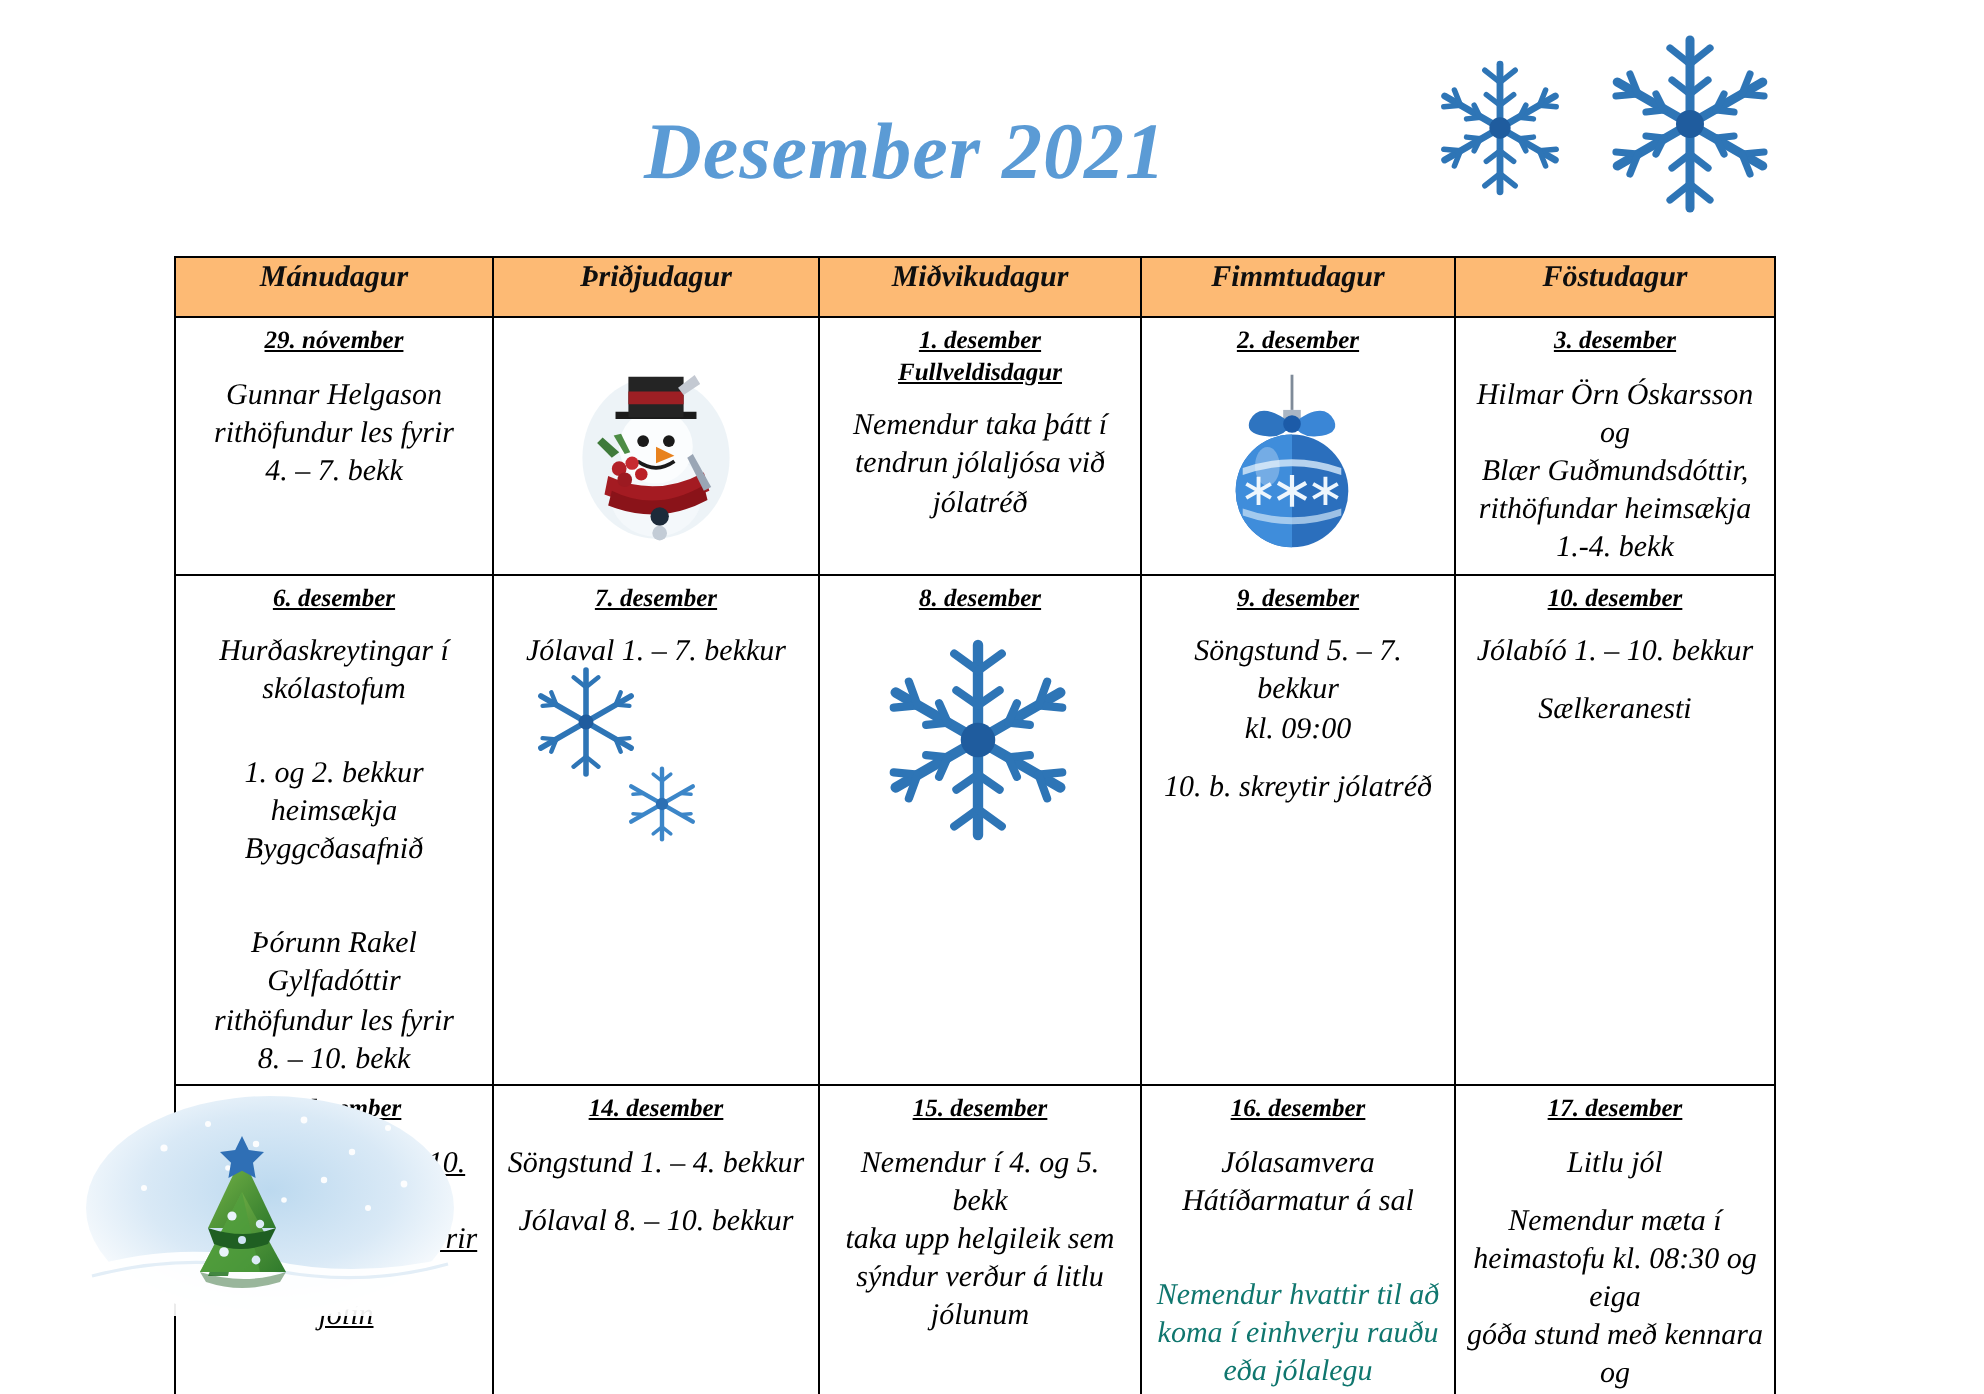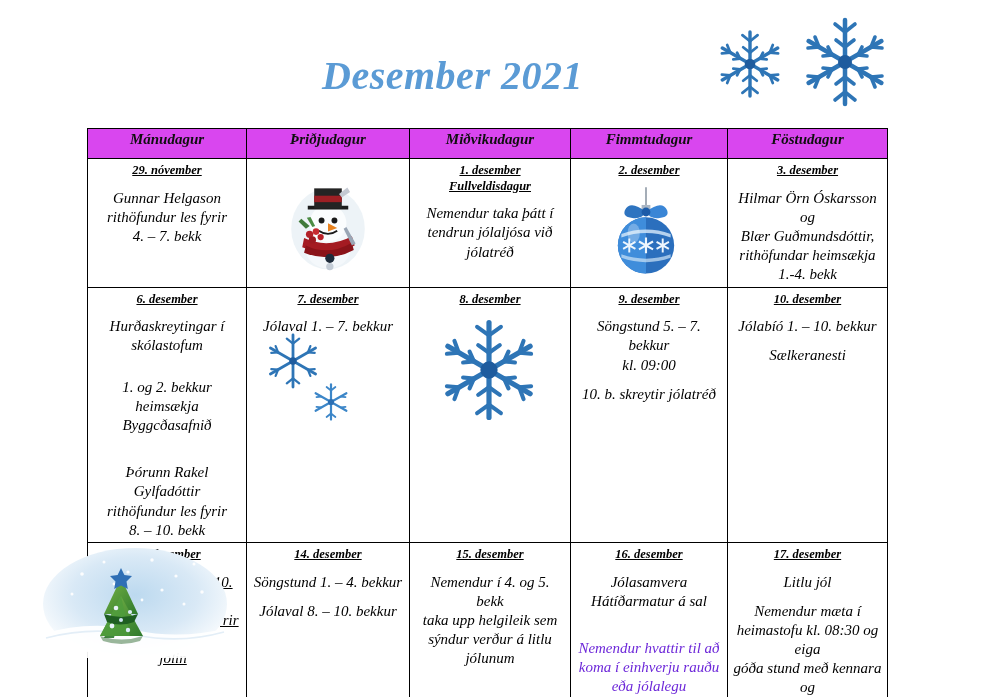--- a/index.html
+++ b/index.html
@@ -55,21 +55,21 @@
     border-collapse: collapse;
     table-layout: fixed;
   }
   .calendar th,
   .calendar td {
     border: 1px solid #000000;
     vertical-align: top;
     padding: 0;
   }
   .calendar th {
-    background: #d946ef;
+    background: #fdba74;
     height: 24px;
     text-align: center;
     font-size: 15px;
     font-style: italic;
     font-weight: bold;
     color: #0f0f0f;
     padding: 2px 0 3px 0;
   }
   .col-mon { width: 159px; }
   .col-tue { width: 163px; }
@@ -103,21 +103,21 @@
     font-size: 15px;
     font-style: italic;
     font-weight: normal;
     color: #000000;
     line-height: 1.28;
     margin-top: 10px;
     white-space: pre-line;
   }
   .event.tight { margin-top: 10px; }
   .event.underline { text-decoration: underline; margin-left: 12px; }
-  .event.red { color: #6d28d9; }
+  .event.red { color: #0f766e; }
   .event.gap-lg { margin-top: 28px; }
   .event.gap-sm { margin-top: 22px; }
 
   
   .cell-deco {
     position: absolute;
     pointer-events: none;
   }
   .snowman-wrap { left: 33px; top: 22px; width: 96px; height: 92px; }
   .bauble-wrap  { left: 31px; top: 26px; width: 88px; height: 98px; }

